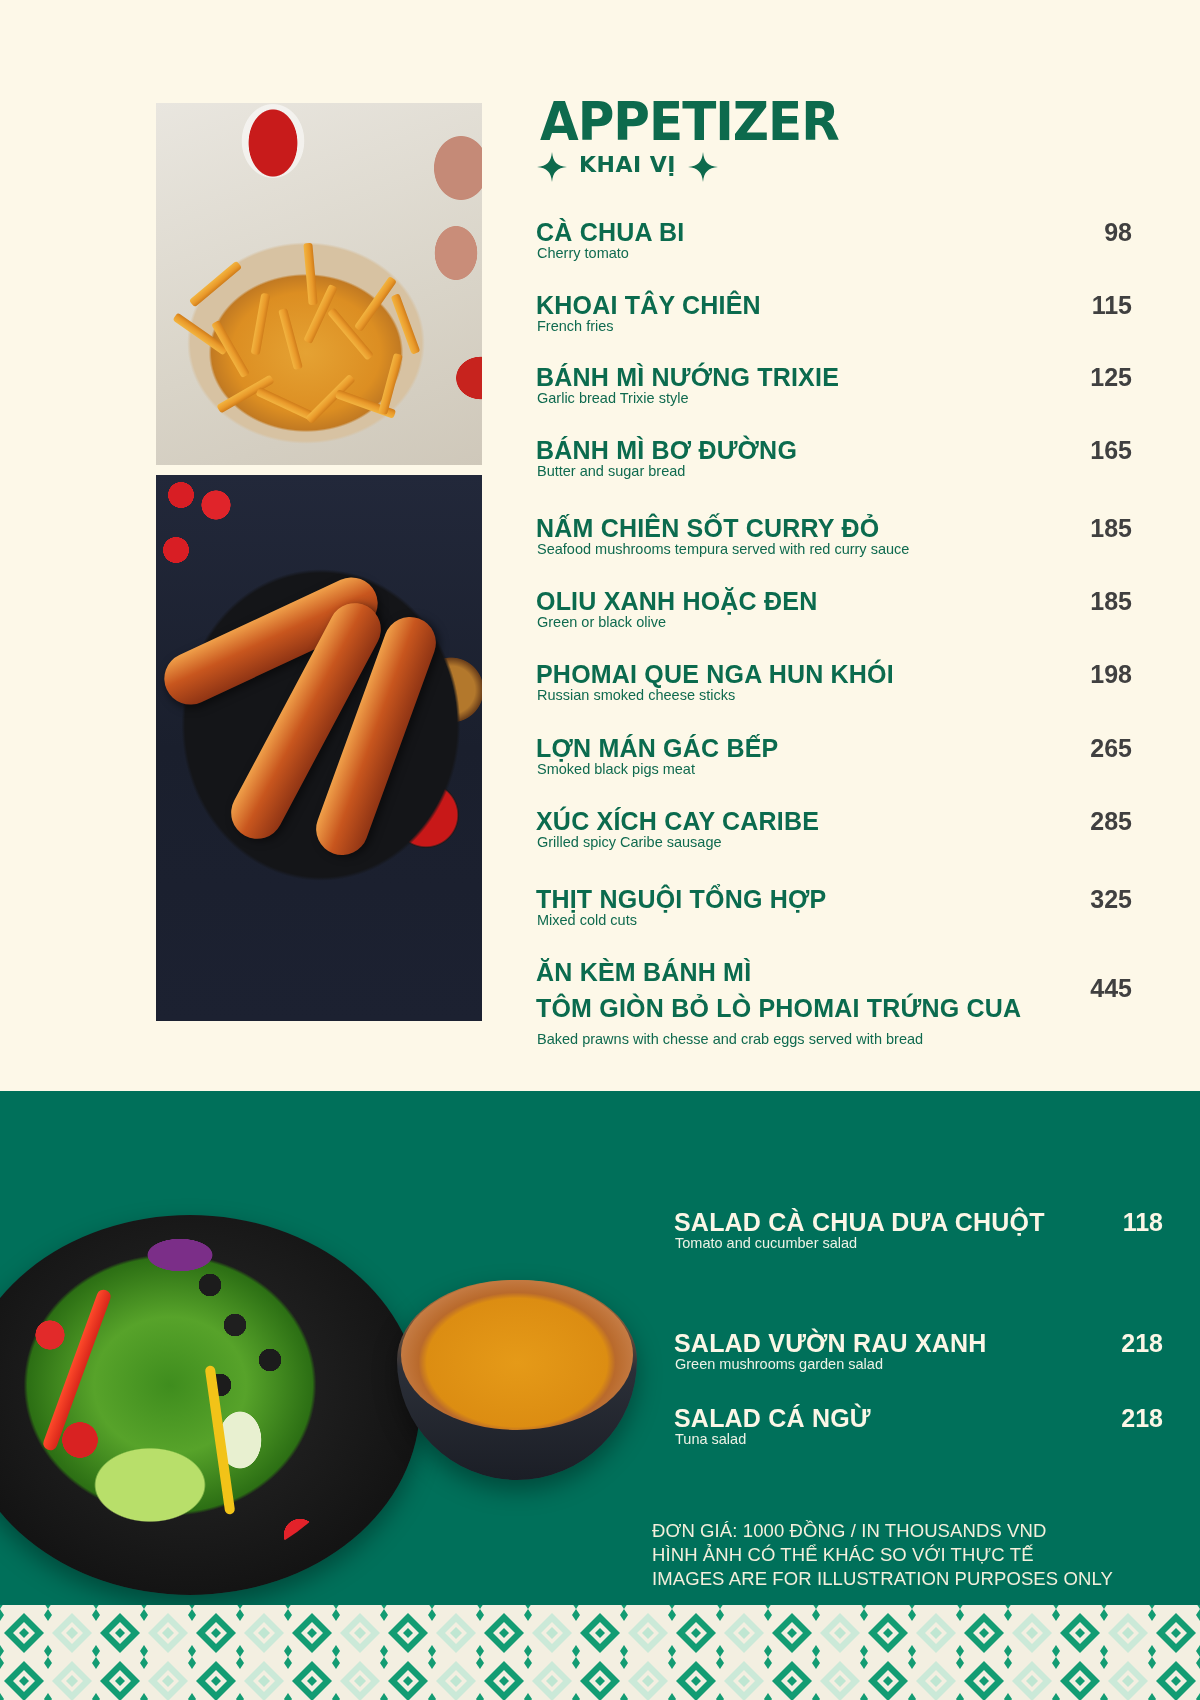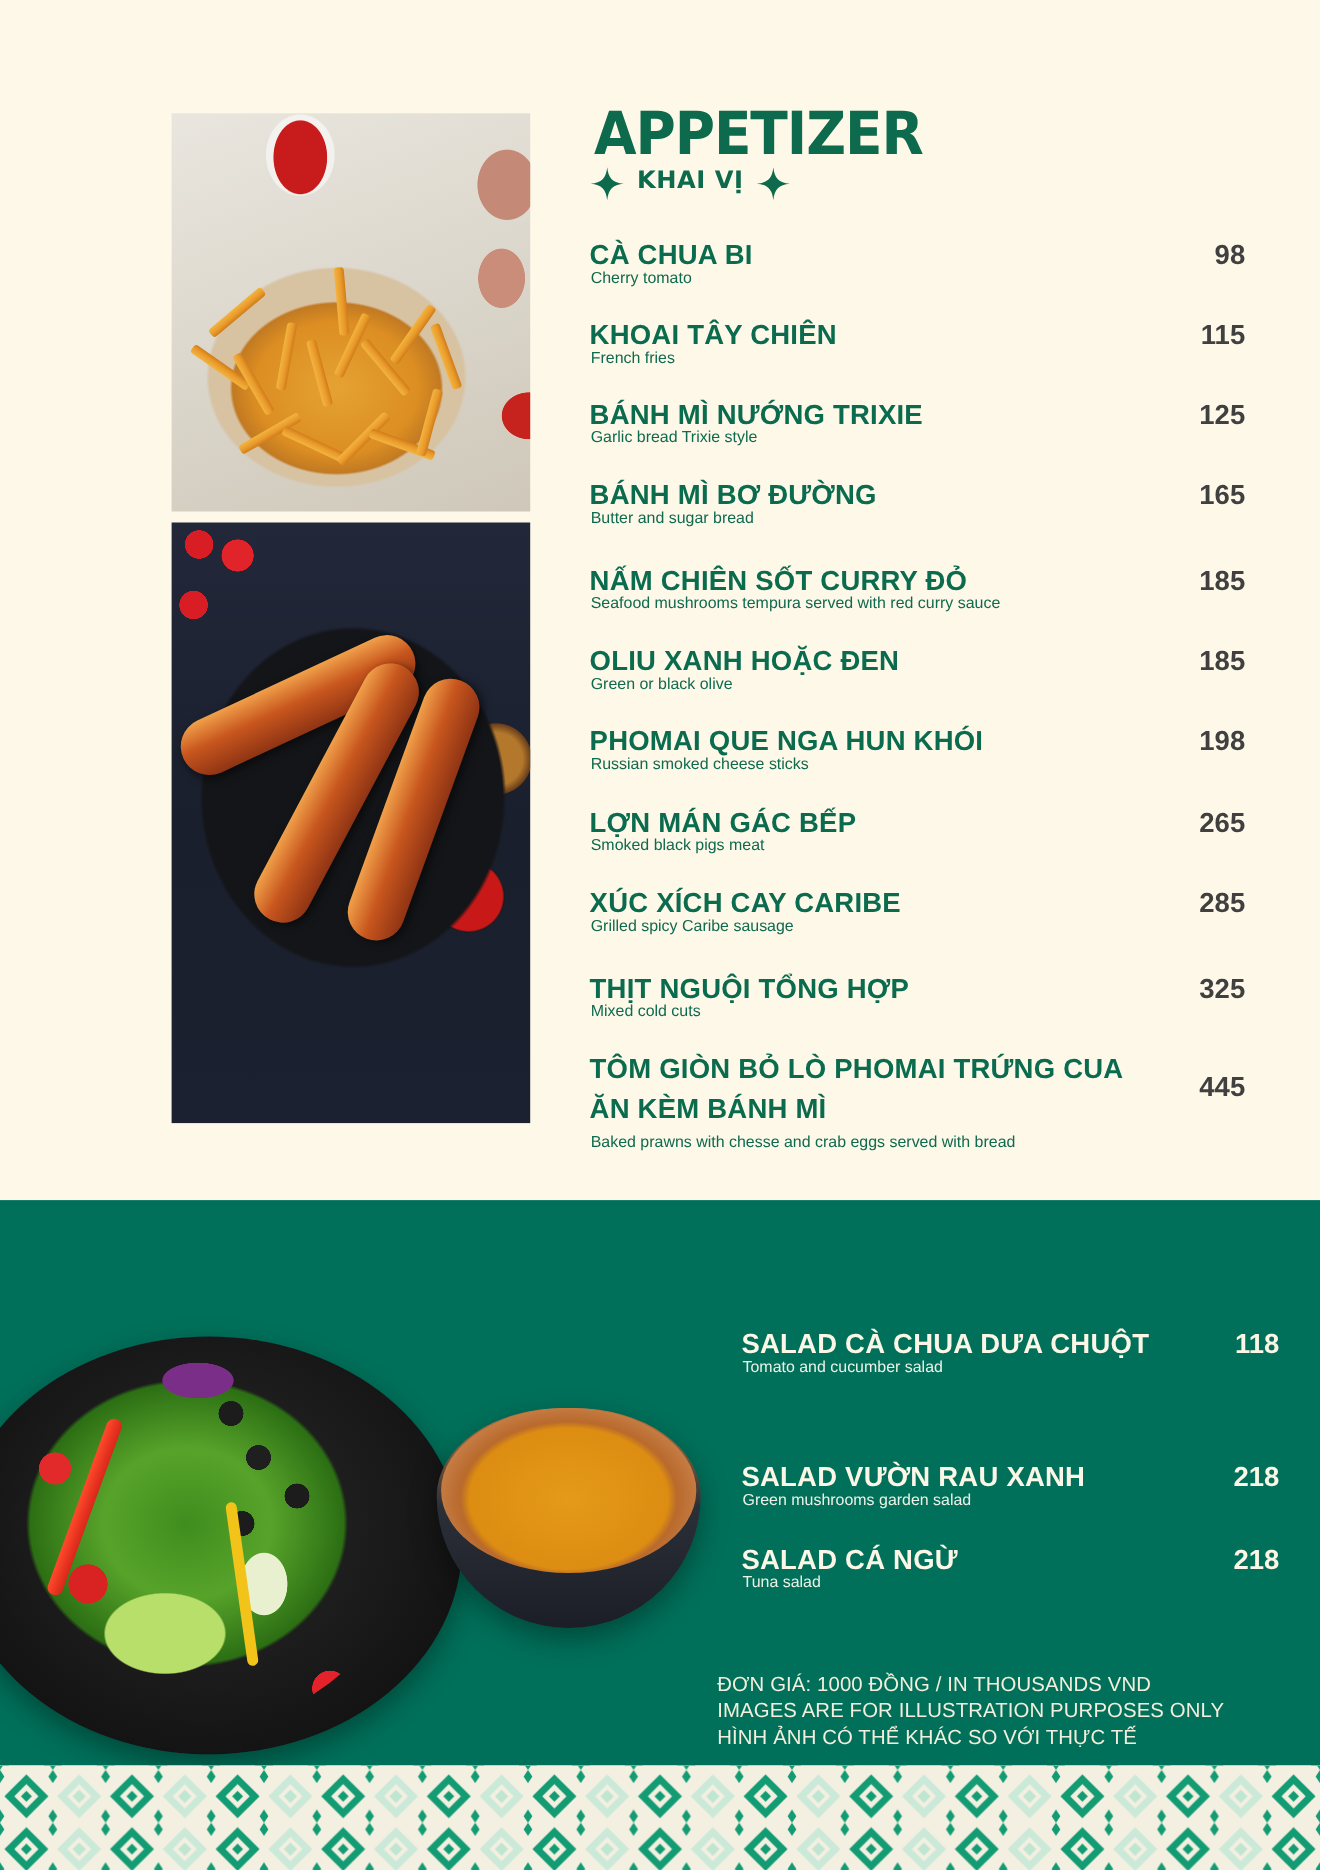--- a/index.html
+++ b/index.html
@@ -293,22 +293,22 @@
       <div class="item-desc">Grilled spicy Caribe sausage</div>
       <div class="item-price">285</div>
     </div>
     <div class="item" style="top:885px;">
       <div class="item-name">THỊT NGUỘI TỔNG HỢP</div>
       <div class="item-desc">Mixed cold cuts</div>
       <div class="item-price">325</div>
     </div>
     <div class="item" style="top:954px;">
       <div class="item-name multi">
+        <div>ĂN KÈM BÁNH MÌ</div>
         <div>TÔM GIÒN BỎ LÒ PHOMAI TRỨNG CUA</div>
-        <div>ĂN KÈM BÁNH MÌ</div>
       </div>
       <div class="item-desc" style="margin-top:5px;">Baked prawns with chesse and crab eggs served with bread</div>
       <div class="item-price" style="top:20px;">445</div>
     </div>
   </div>
 
   <div class="salad-band"></div>
 
   <div class="salad-plate">
     <div class="greens"></div>
@@ -334,22 +334,22 @@
     </div>
     <div class="item" style="top:1404px;">
       <div class="item-name">SALAD CÁ NGỪ</div>
       <div class="item-desc">Tuna salad</div>
       <div class="item-price">218</div>
     </div>
   </div>
 
   <div class="notice">
     <div>ĐƠN GIÁ: 1000 ĐỒNG / IN THOUSANDS VND</div>
+    <div>HÌNH ẢNH CÓ THỂ KHÁC SO VỚI THỰC TẾ</div>
     <div>IMAGES ARE FOR ILLUSTRATION PURPOSES ONLY</div>
-    <div>HÌNH ẢNH CÓ THỂ KHÁC SO VỚI THỰC TẾ</div>
   </div>
 
   <div class="pattern">
     <svg width="1200" height="95">
       <defs>
         <pattern id="tile" x="0" y="4" width="96" height="48" patternUnits="userSpaceOnUse">
           <rect width="96" height="48" fill="#f3efe1"></rect>
 
           <polygon points="24,4 44,24 24,44 4,24" fill="#139c73"></polygon>
           <polygon points="24,13 35,24 24,35 13,24" fill="#f3efe1"></polygon>

